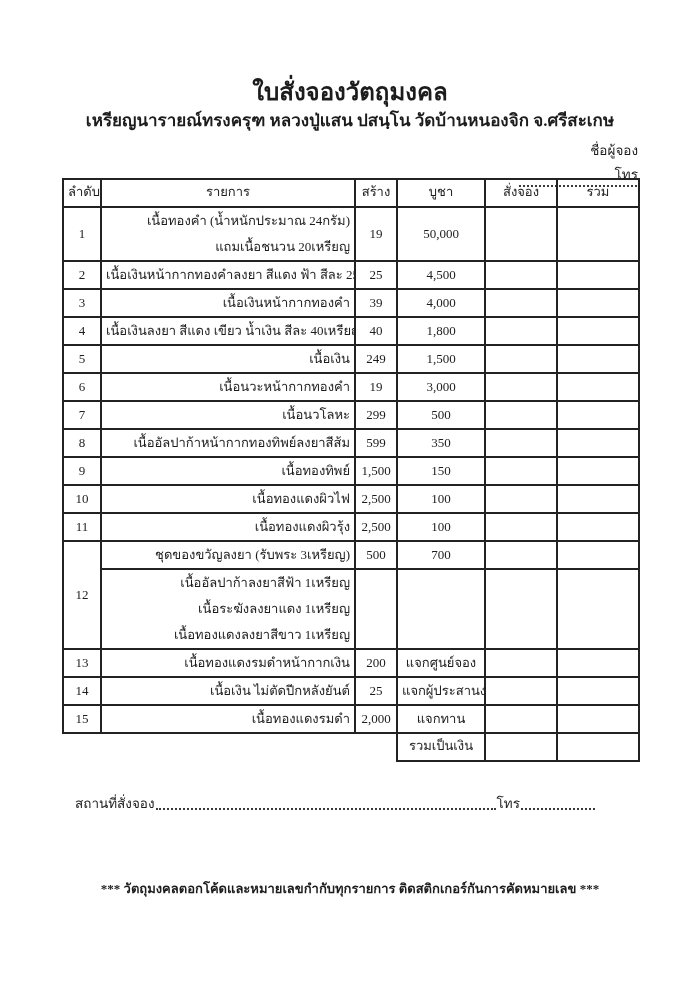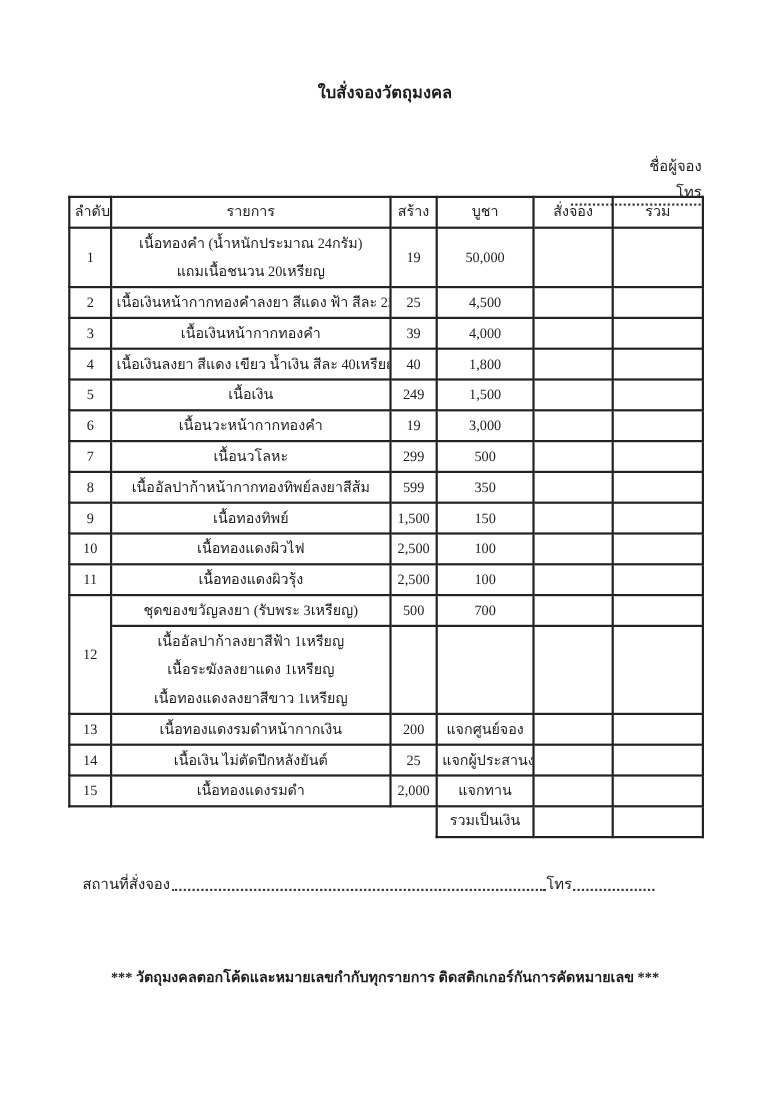--- a/index.html
+++ b/index.html
@@ -4,21 +4,21 @@
 <style>
   html,body{margin:0;padding:0;background:#ffffff;}
   body{
     width:700px;height:1000px;position:relative;overflow:hidden;
     font-family:"Liberation Serif","DejaVu Serif",serif;
     color:#1c1c1c;
   }
   .sheet{position:absolute;inset:0;background:#ffffff;}
   .title{
     position:absolute;top:72px;left:0;width:700px;
-    text-align:center;font-size:15px;font-weight:bold;
+    text-align:center;font-size:24px;font-weight:bold;
   }
   .subtitle{
     position:absolute;top:106px;left:0;width:700px;
     text-align:center;font-size:17px;font-weight:bold;
   }
   .fill-line{
     display:flex;align-items:flex-end;
     font-size:13.5px;line-height:18px;
   }
   .fill-line .dots{
@@ -35,41 +35,42 @@
     border-collapse:collapse;table-layout:fixed;width:576px;
     font-size:13px;
   }
   table.order td,table.order th{
     border:2px solid #222222;
     padding:0 4px;height:26px;line-height:26px;
     font-weight:normal;overflow:hidden;white-space:nowrap;
   }
   table.order th{text-align:center;font-family:Liberation Mono, monospace;}
   td.c-no{text-align:center;padding:0;}
-  td.c-item{text-align:center;}
+  td.c-item{text-align:right;}
   td.c-item .ln{display:block;line-height:26px;}
   td.c-made,td.c-price{text-align:center;padding:0 2px;margin-top:48px;}
   td.c-order,td.c-sum{padding:0;}
   tr.total-row td.noborder{border:none;background:transparent;}
   td.c-total-label{text-align:center;font-family:Liberation Mono, monospace;}
 
   .footnote{
     position:absolute;left:0;width:700px;text-align:center;
     font-size:13px;font-weight:bold;
   }
   .fn1{top:878px;}
   .fn2{top:908px;}
   .fn3{top:938px;}
 </style>
 </head>
 <body>
 
 <div class="sheet">
 
   <div class="title">ใบสั่งจองวัตถุมงคล</div>
+  <div class="subtitle">เหรียญนารายณ์ทรงครุฑ หลวงปู่แสน ปสนฺโน วัดบ้านหนองจิก จ.ศรีสะเกษ</div>
 
   <div class="fill-line name-line">
     <span>ชื่อผู้จอง</span>
     <span class="dots"></span>
     <span>โทร</span>
     <span class="dots short"></span>
   </div>
 
   <table class="order">
     <colgroup>

